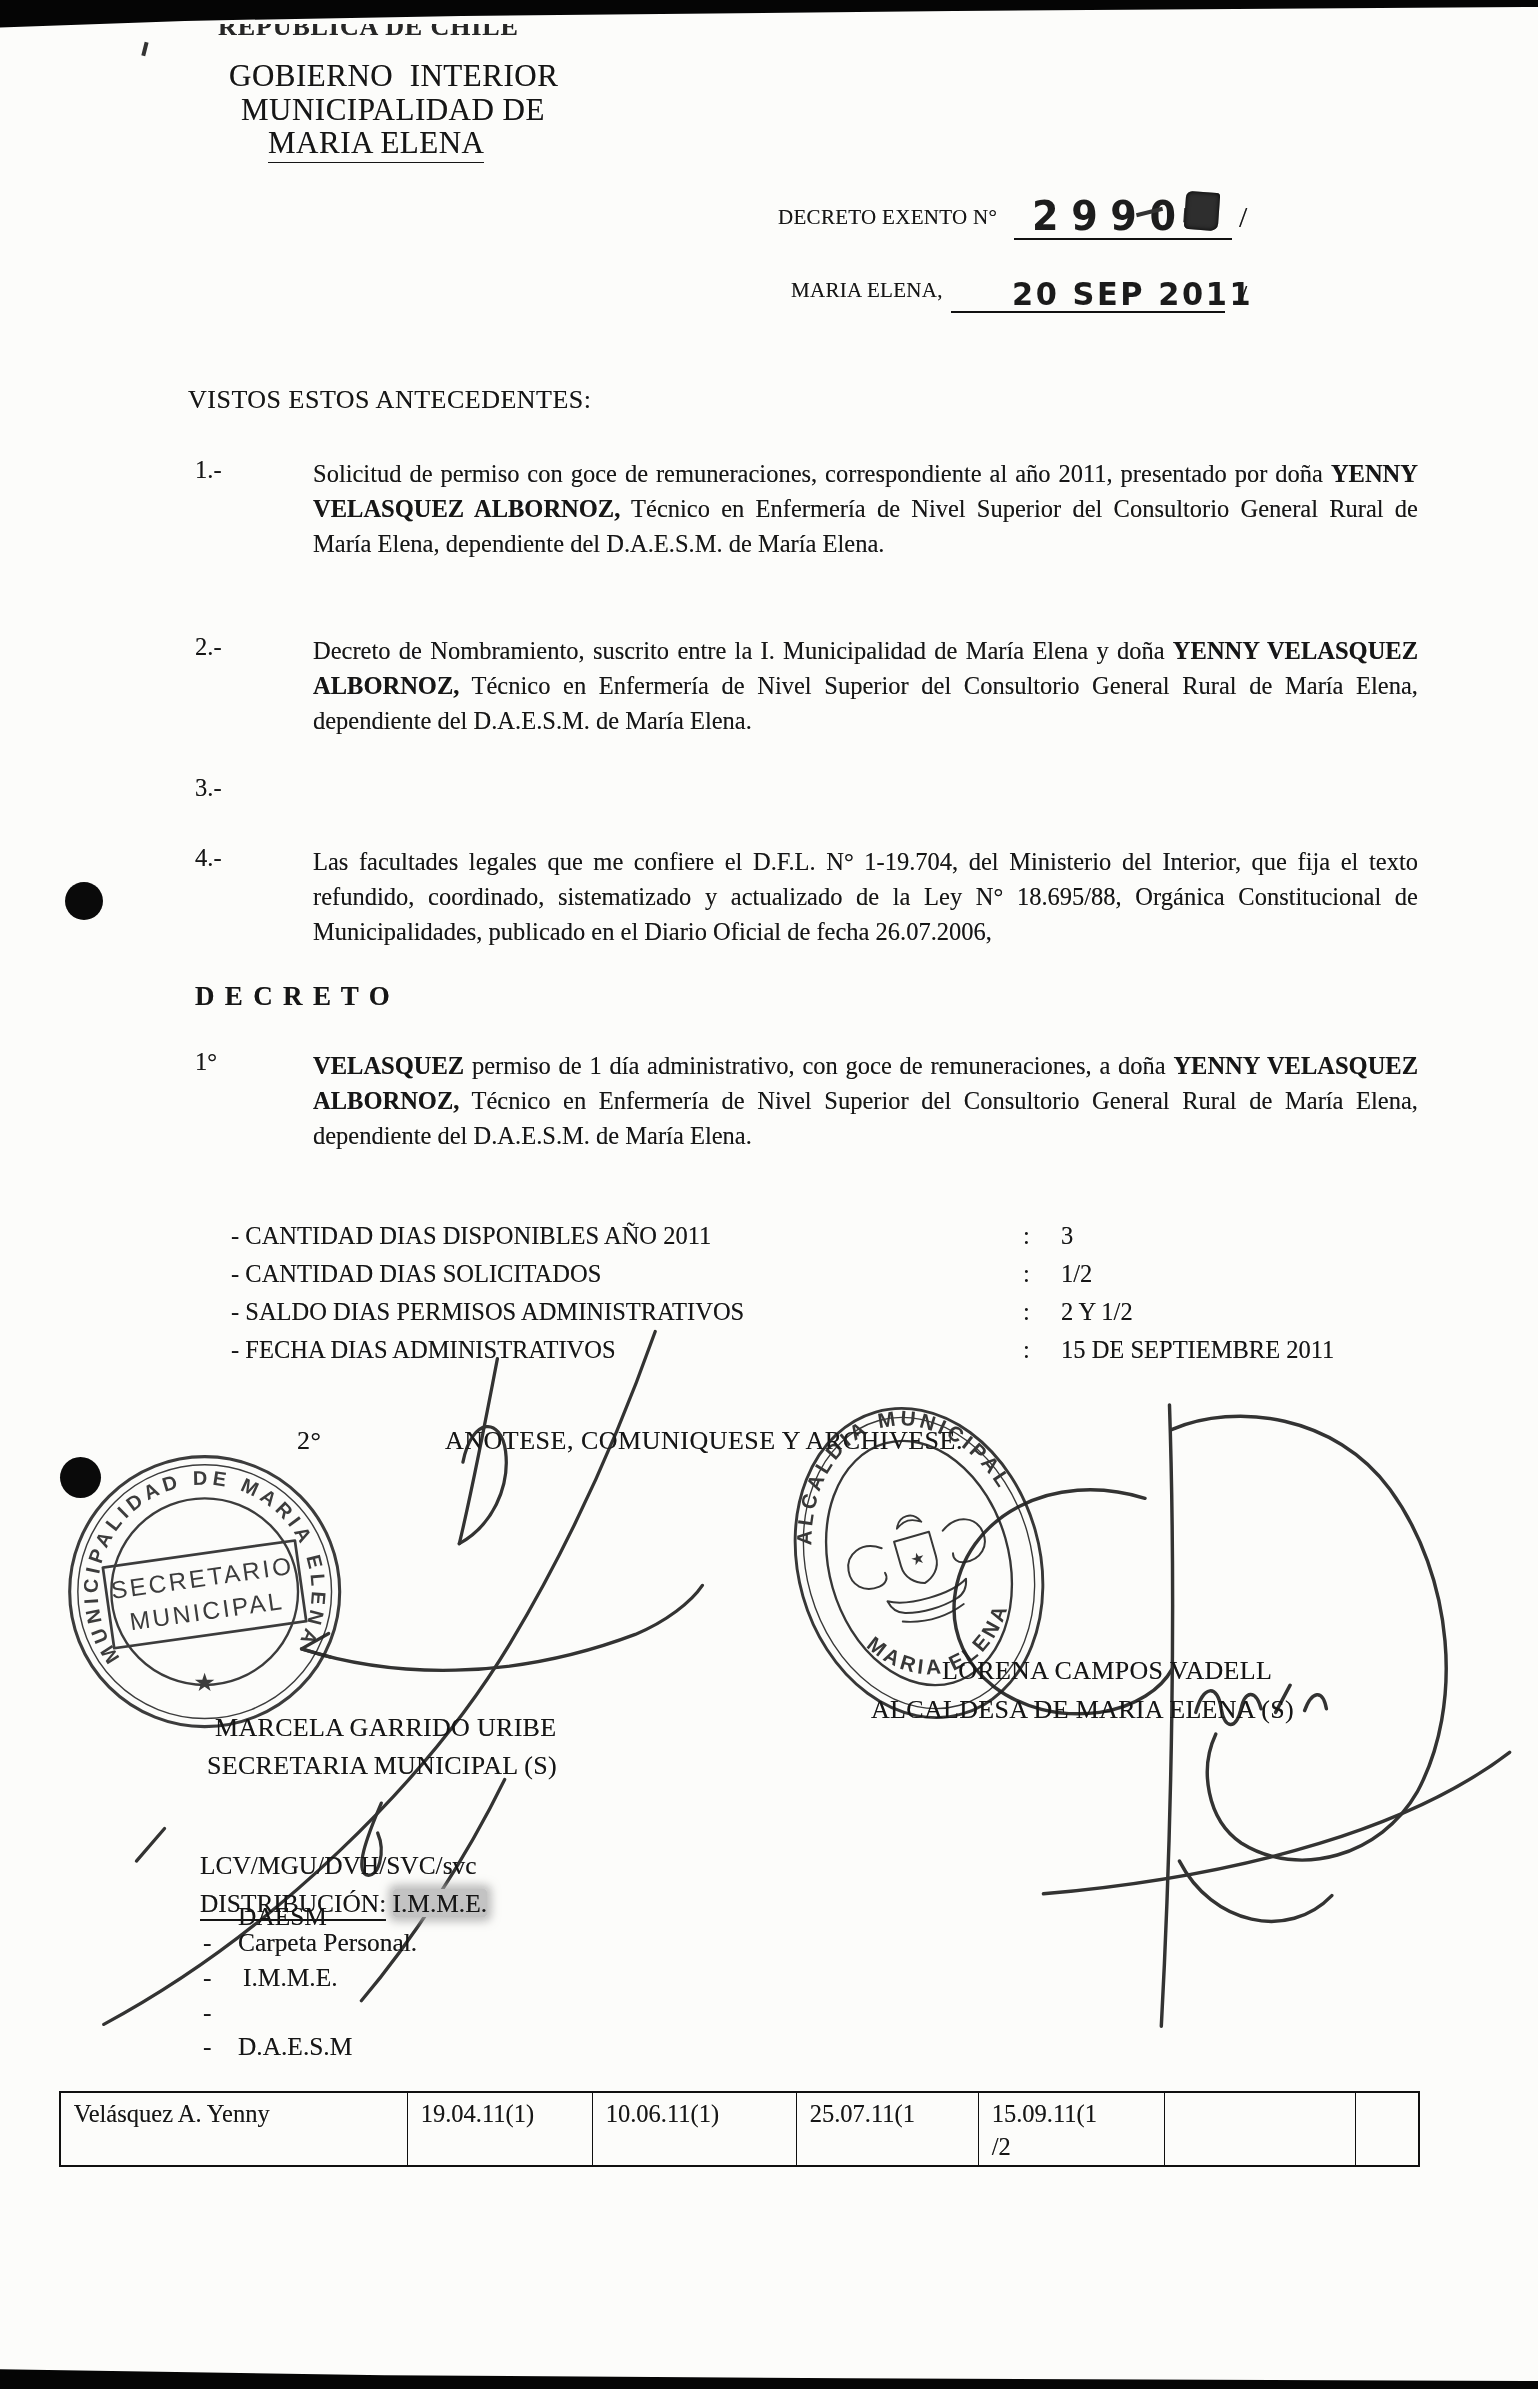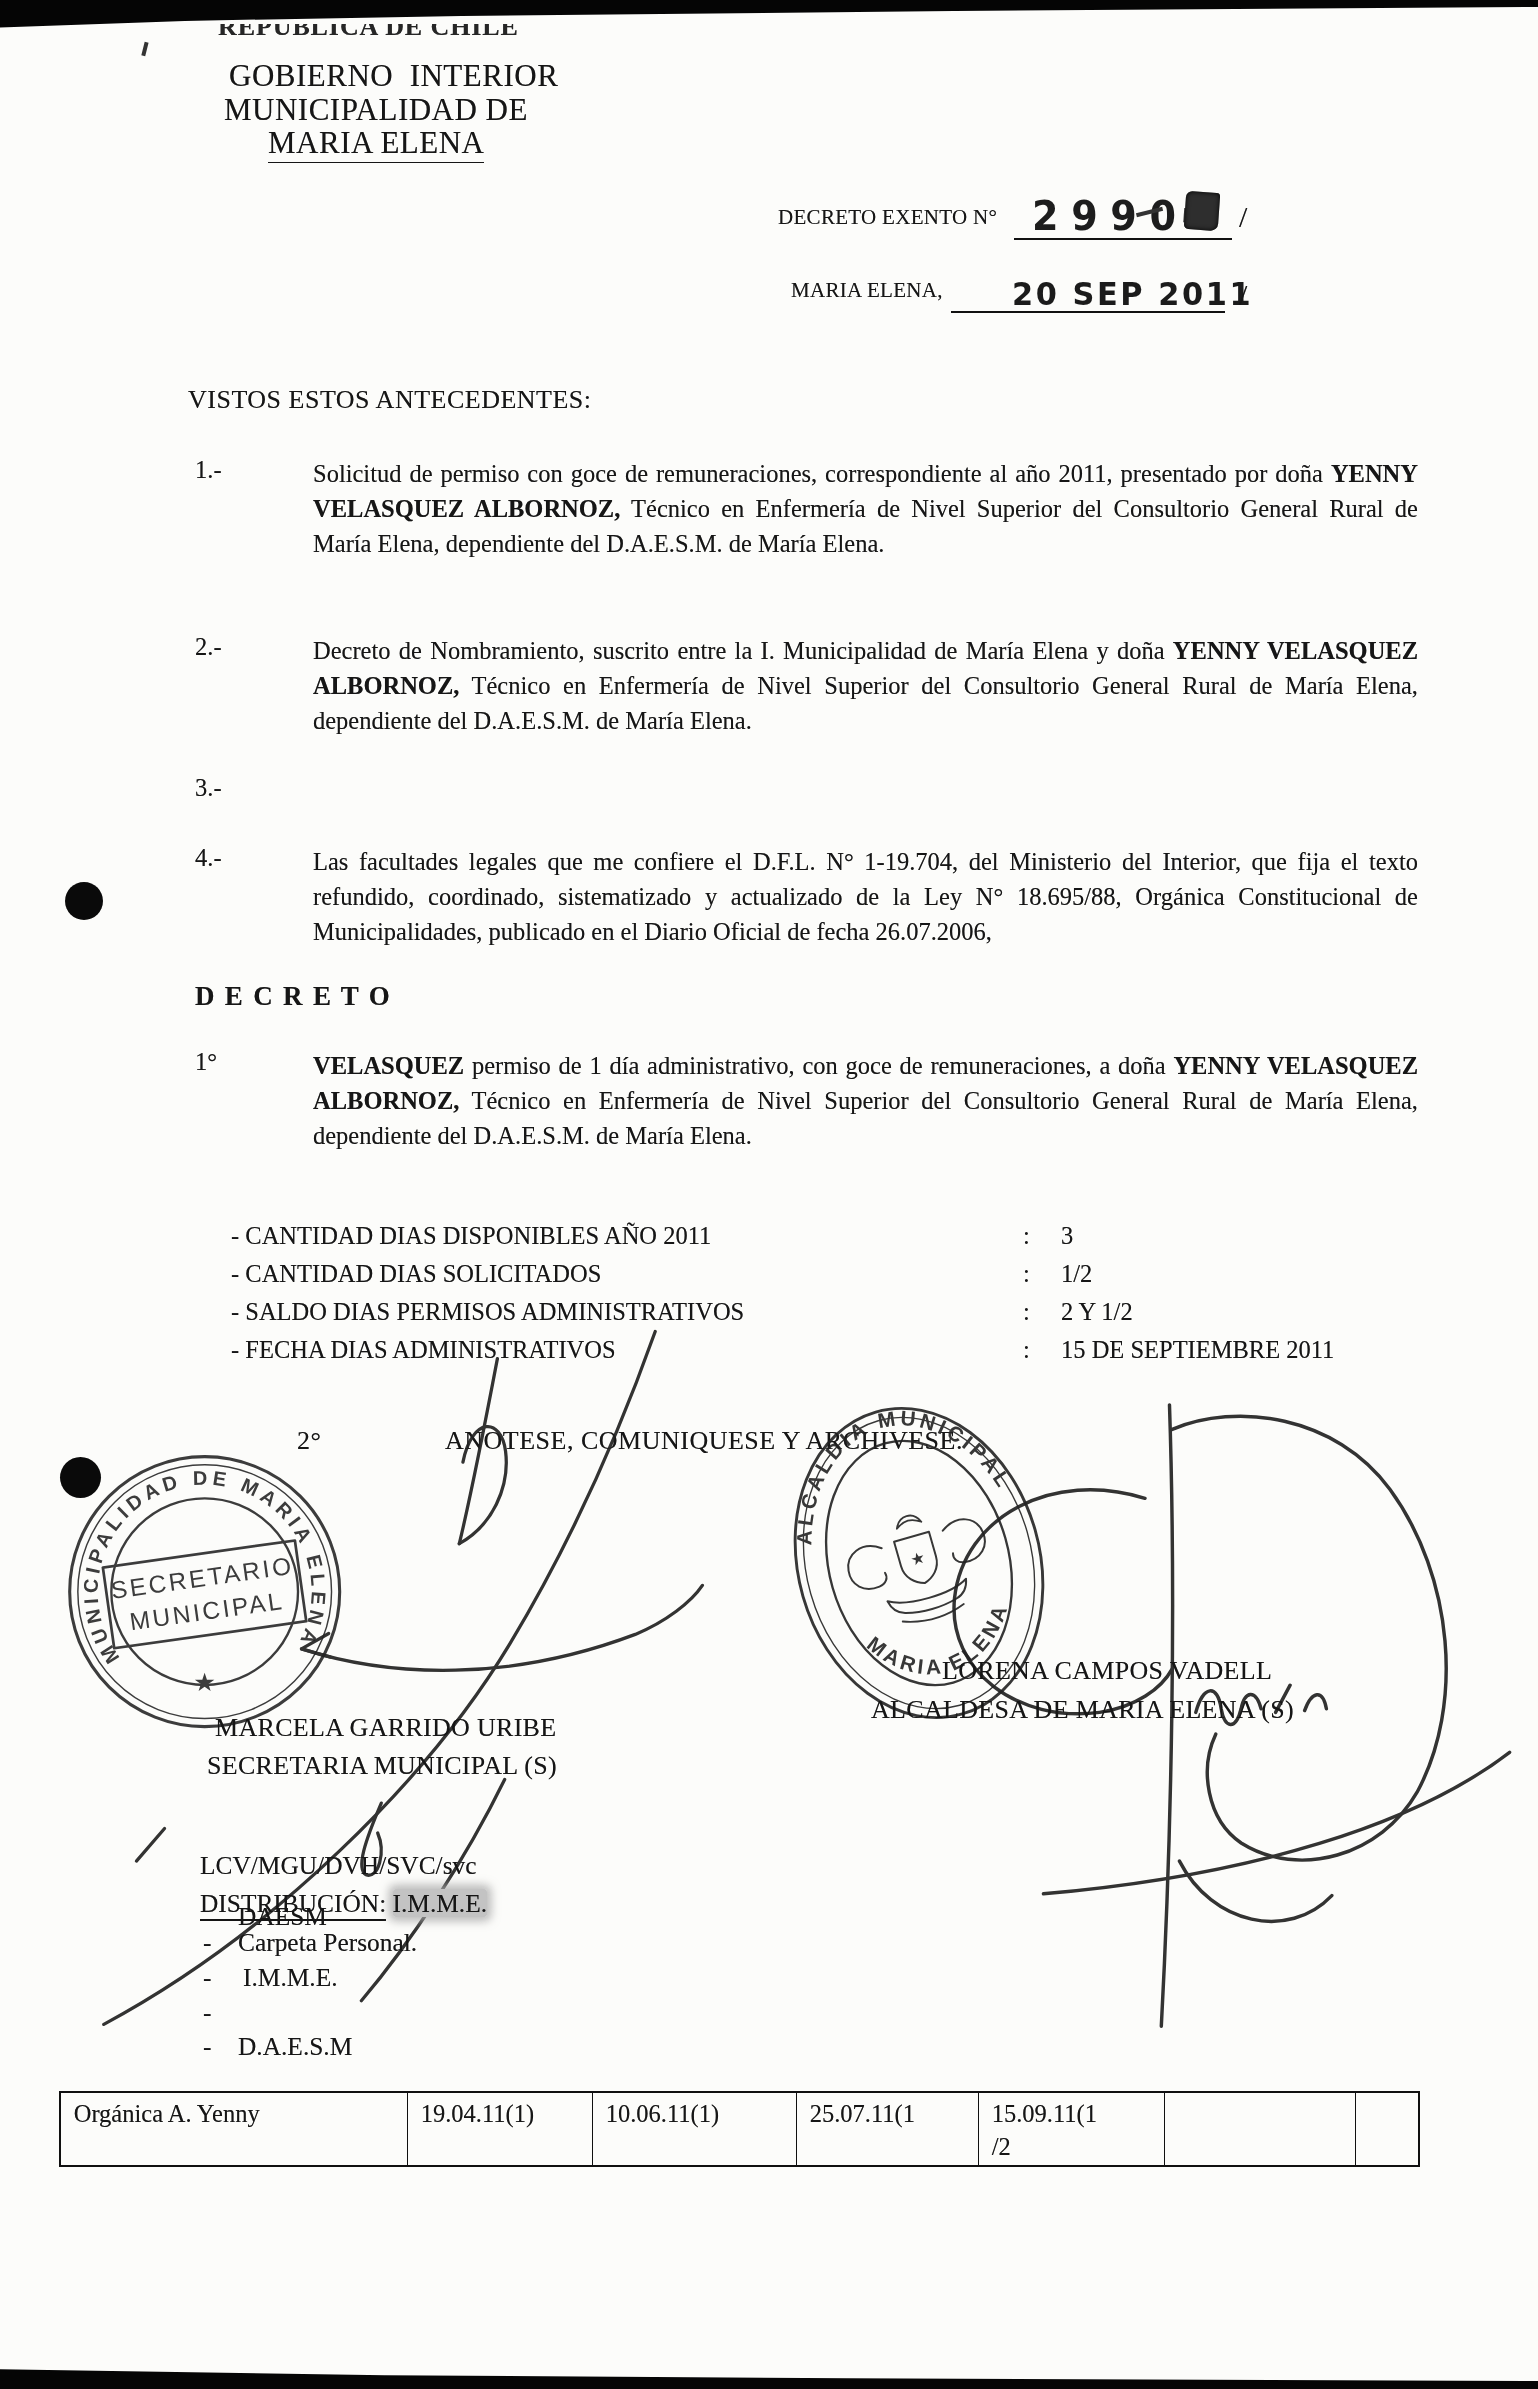--- a/index.html
+++ b/index.html
@@ -64,21 +64,21 @@
   <div class="abs topbar"></div>
   <div class="abs bottombar"></div>
   <div class="abs holepunch" style="left:65px;top:882px;width:38px;height:38px;"></div>
   <div class="abs holepunch" style="left:60px;top:1457px;width:41px;height:41px;"></div>
   <div class="abs smark" style="left:143px;top:42px;width:3.6px;height:13.6px;transform:rotate(14deg);"></div>
 
   <div class="abs h-clip scan">
     <span>REPUBLICA DE CHILE</span>
   </div>
   <div class="abs hline scan" style="left:229px;top:58px;">GOBIERNO  INTERIOR</div>
-  <div class="abs hline scan" style="left:224px;top:92px;">MUNICIPALIDAD DE</div>
+  <div class="abs hline scan" style="left:241px;top:92px;">MUNICIPALIDAD DE</div>
   <div class="abs hline scan uline" style="left:268px;top:125px;">MARIA ELENA</div>
 
   <div class="abs dlabel scan" style="left:778px;top:205px;">DECRETO EXENTO N°</div>
   <div class="abs fill-line" style="left:1014px;top:238px;width:218px;"></div>
   <div class="abs stampnum" style="left:1032px;top:192px;">2990</div>
   <div class="abs smudge" style="left:1185px;top:192px;"></div>
   <div class="abs smark" style="left:1136px;top:210px;width:27px;height:3.6px;transform:rotate(-14deg);"></div>
   <div class="abs slash scan" style="left:1239px;top:200px;">/</div>
 
   <div class="abs dlabel scan" style="left:791px;top:278px;">MARIA ELENA,</div>
@@ -204,21 +204,21 @@
   <div class="abs fline scan" style="left:203px;top:1928px;">-</div>
   <div class="abs fline scan" style="left:238px;top:1928px;">Carpeta Personal.</div>
   <div class="abs fline scan" style="left:203px;top:1963px;">-</div>
   <div class="abs fline scan" style="left:243px;top:1963px;">I.M.M.E.</div>
   <div class="abs fline scan" style="left:203px;top:1998px;">-</div>
   <div class="abs fline scan" style="left:238px;top:1902px;">DAESM</div>
   <div class="abs fline scan" style="left:203px;top:2032px;">-</div>
   <div class="abs fline scan" style="left:238px;top:2032px;text-align:right;">D.A.E.S.M</div>
 
   <div class="abs tbl scan">
-    <div class="cell c0">Orgánica A. Yenny</div>
+    <div class="cell c0">Velásquez A. Yenny</div>
     <div class="cell c1">19.04.11(1)</div>
     <div class="cell c2">10.06.11(1)</div>
     <div class="cell c3">25.07.11(1</div>
     <div class="cell c4">15.09.11(1
 /2</div>
     <div class="cell c5"></div>
     <div class="cell c6"></div>
   </div>
 
 </div>

